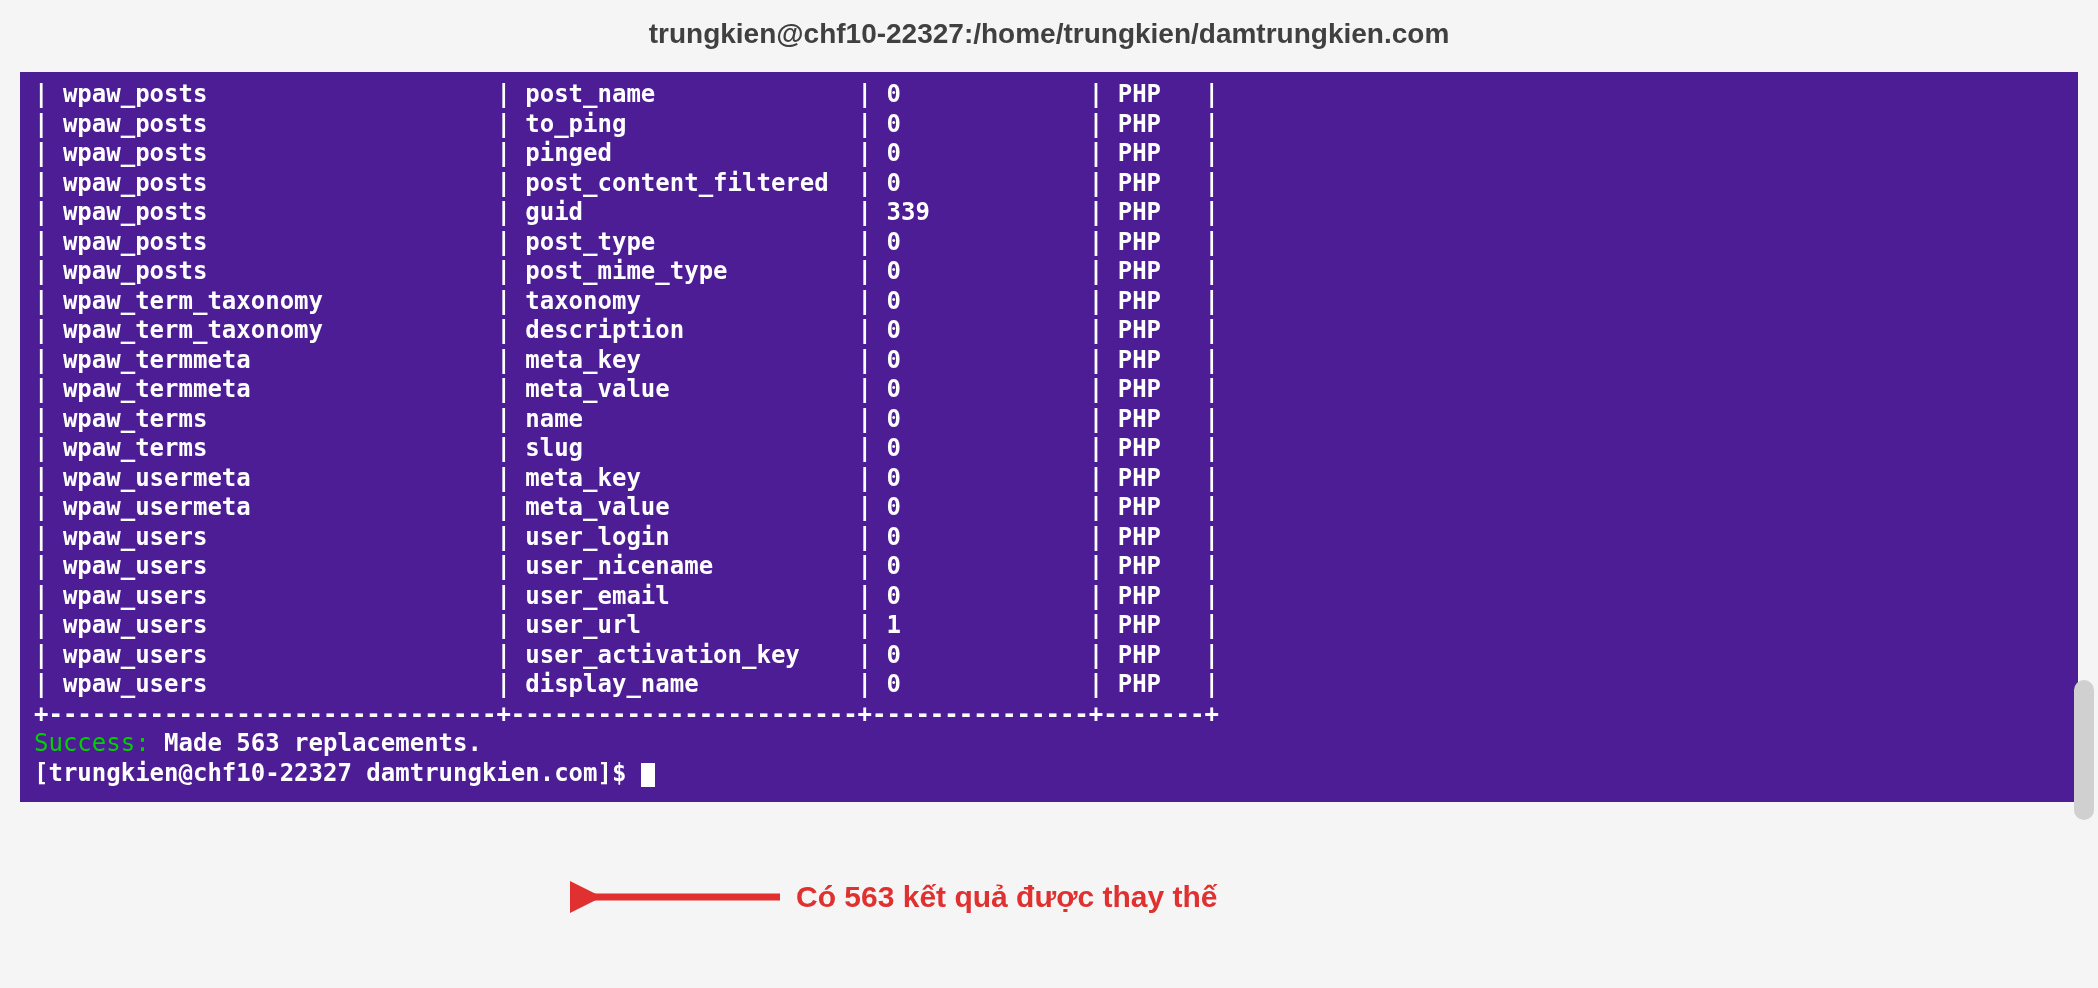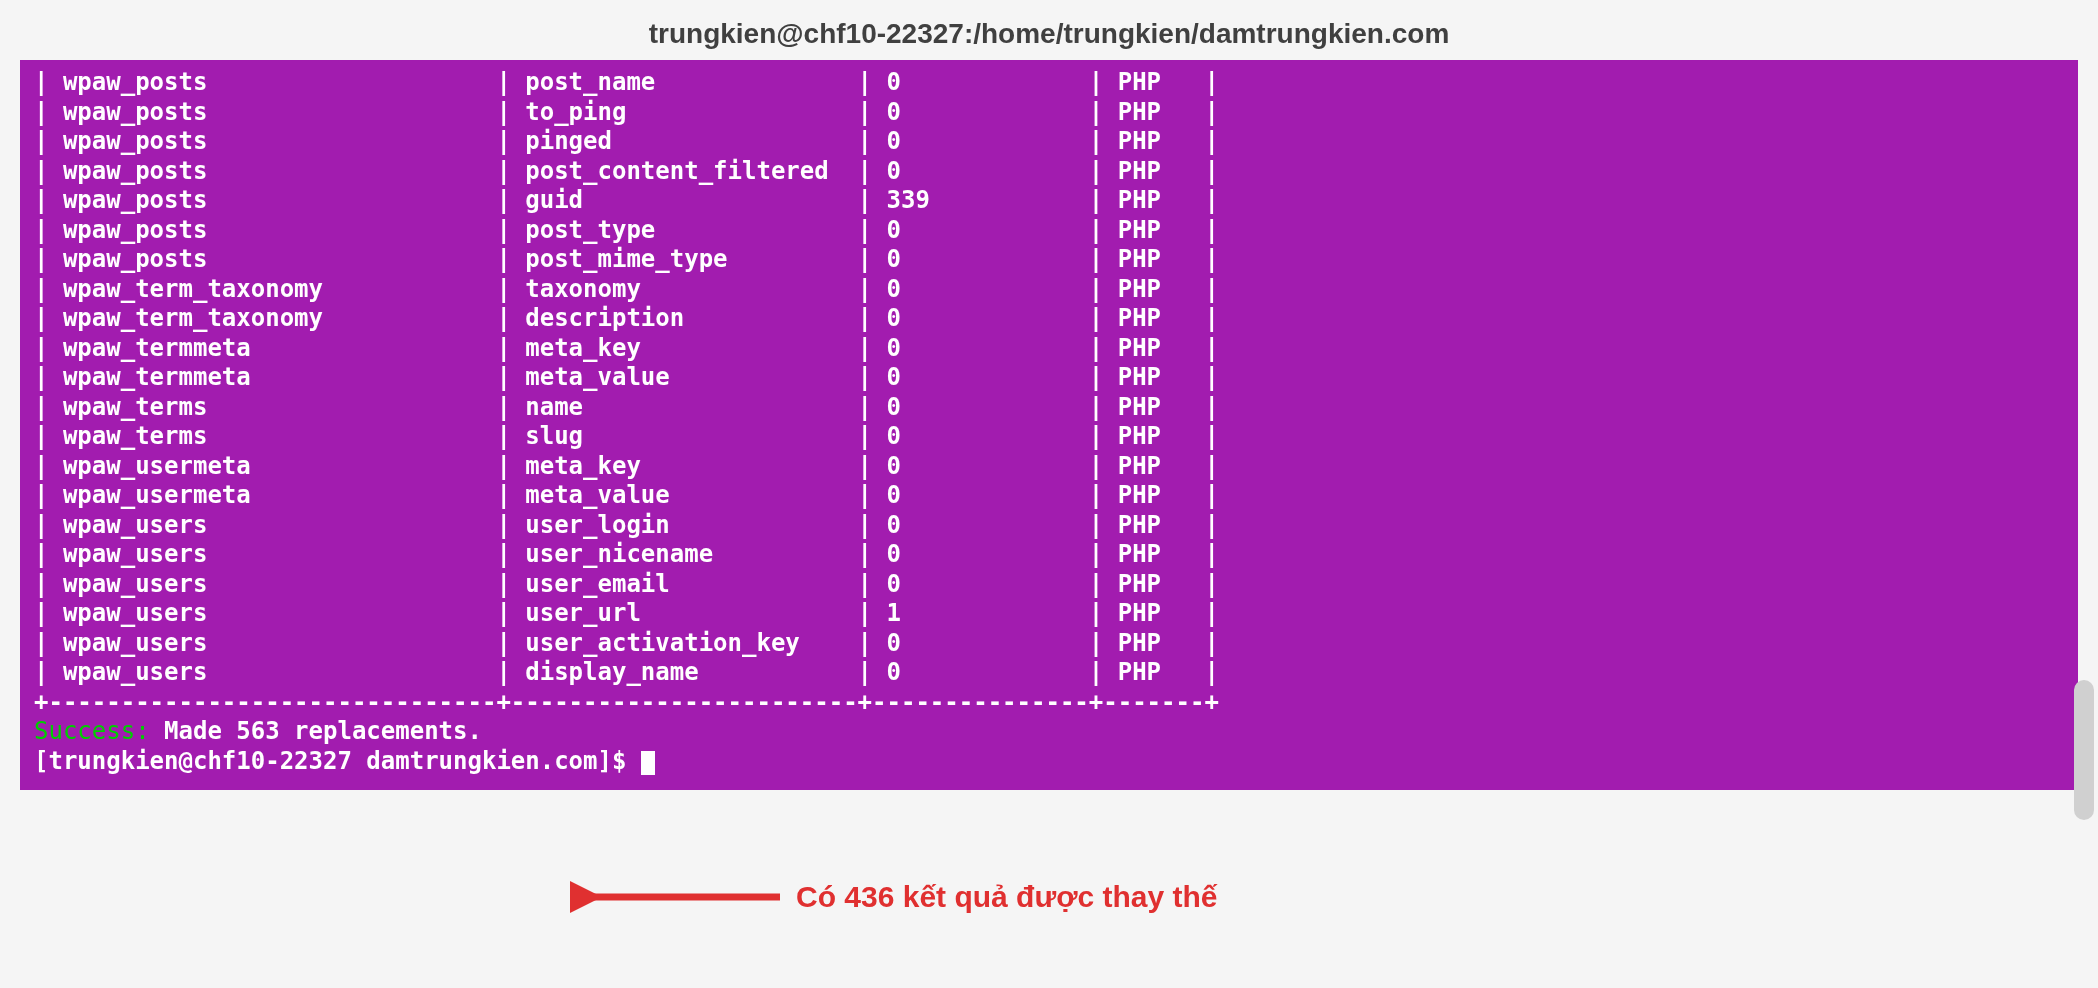--- a/index.html
+++ b/index.html
@@ -1,18 +1,18 @@
 <!DOCTYPE html>
 <html><head>
   <meta charset="utf-8">
   <style>
     * { margin: 0; padding: 0; box-sizing: border-box; }
     body { background: #f5f5f5; font-family: -apple-system, BlinkMacSystemFont, "Segoe UI", sans-serif; width: 2098px; height: 988px; overflow: hidden; position: relative; }
     .title-bar { text-align: center; padding: 18px 0 10px 0; font-weight: 700; font-size: 28px; color: #404040; }
-    .terminal-wrap { margin: 0 20px; background: #a21caf; color: #fff; font-family: "Menlo", "Consolas", monospace; font-size: 24px; line-height: 1.23; padding: 8px 14px 14px 14px; white-space: pre; overflow: hidden; font-weight: 600; }
+    .terminal-wrap { margin: 12px 20px; background: #4c1d95; color: #fff; font-family: "Menlo", "Consolas", monospace; font-size: 24px; line-height: 1.23; padding: 8px 14px 14px 14px; white-space: pre; overflow: hidden; font-weight: 600; }
     .row-sep { color: #fff; }
     .success-label { color: #00d000; font-weight: 400; }
     .cursor-block { display: inline-block; width: 14px; height: 24px; background: #fff; vertical-align: text-bottom; }
     .annotation-area { position: absolute; left: 570px; top: 875px; display: flex; align-items: center; pointer-events: none; }
     .arrow-svg { width: 220px; height: 44px; }
     .annotation-text { color: #e03030; font-weight: 700; font-size: 30px; margin-left: 6px; }
     .scrollbar-track { position: absolute; right: 4px; top: 680px; width: 20px; height: 140px; background: #d0d0d0; border-radius: 10px; }
   </style>
 </head>
 <body>
@@ -23,16 +23,16 @@
 
 <div class="annotation-area">
   <svg class="arrow-svg" viewBox="0 0 220 44">
     <defs>
       <marker id="ah" markerWidth="12" markerHeight="12" refX="2" refY="6" orient="auto">
         <path d="M12,0 L0,6 L12,12 L8,6 Z" fill="#e03030"></path>
       </marker>
     </defs>
     <line x1="210" y1="22" x2="18" y2="22" stroke="#e03030" stroke-width="7" marker-end="url(#ah)"></line>
   </svg>
-  <span class="annotation-text">Có 436 kết quả được thay thế</span>
+  <span class="annotation-text">Có 563 kết quả được thay thế</span>
 </div>
 
 <div class="scrollbar-track"></div>
 
 </body></html>

